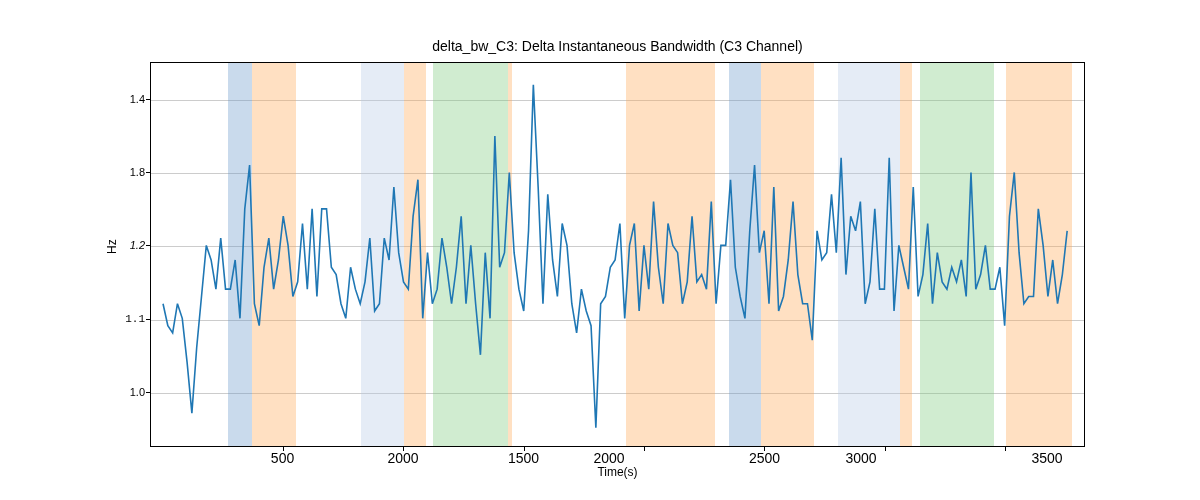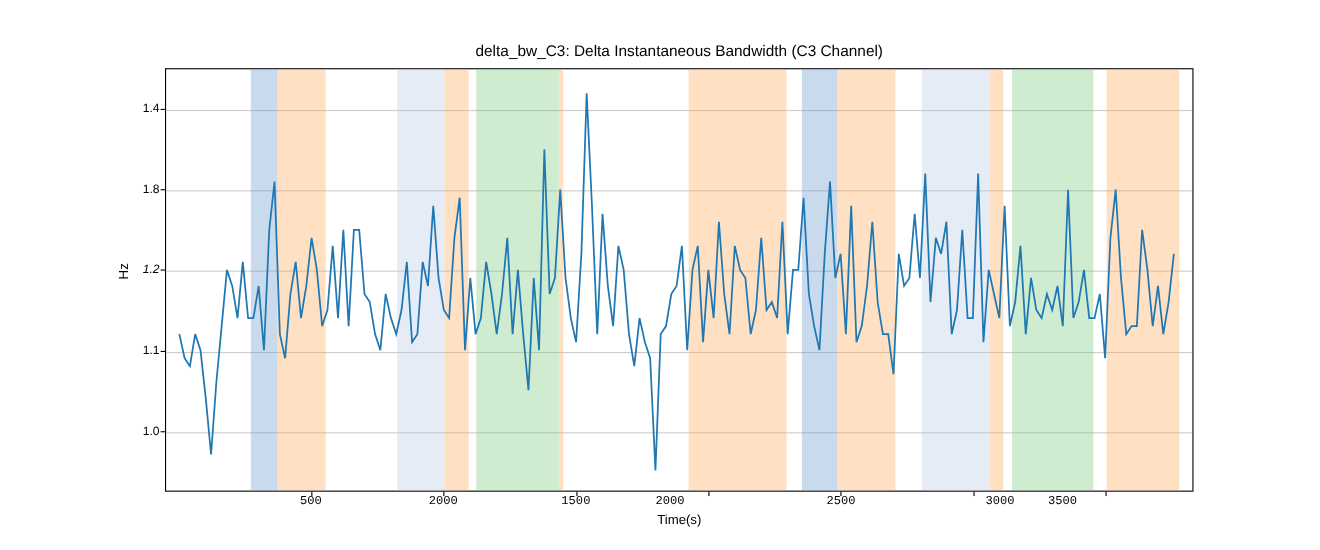--- a/index.html
+++ b/index.html
@@ -58,24 +58,23 @@
   .ytick {
     position: absolute;
     right: 1055px;
     font-size: 11px;
     color: #000;
     transform: translateY(-50%);
   }
   .xtick {
     position: absolute;
     top: 450px;
-    font-size: 11px;
+    font-size: 14px;
     color: #000;
     transform: translateX(-50%);
-    font-family: Liberation Mono, monospace;
   }
   .gridline-h {
     position: absolute;
     left: 0;
     width: 100%;
     height: 1px;
     background: #ccc;
   }
   .band {
     position: absolute;
@@ -131,34 +130,34 @@
       <div class="band band-orange" style="left: 101.211px; width: 43.3763px;"></div>
       <div class="band band-blue" style="left: 77.1134px; width: 24.0979px;"></div>
     <svg class="line" viewBox="0 0 935 385" preserveAspectRatio="none">
       <polyline id="series-line" points="12.05,242.00 16.87,264.00 21.69,271.33 26.51,242.00 31.33,256.67 36.15,300.67 40.97,352.00 45.79,286.00 50.61,234.67 55.43,183.33 60.24,198.00 65.06,227.33 69.88,176.00 74.70,227.33 79.52,227.33 84.34,198.00 89.16,256.67 93.98,146.67 98.80,102.67 103.62,242.00 108.44,264.00 113.26,205.33 118.08,176.00 122.90,227.33 127.72,198.00 132.54,154.00 137.36,183.33 142.18,234.67 147.00,220.00 151.82,161.33 156.64,227.33 161.46,146.67 166.28,234.67 171.10,146.67 175.91,146.67 180.73,205.33 185.55,212.67 190.37,242.00 195.19,256.67 200.01,205.33 204.83,227.33 209.65,242.00 214.47,220.00 219.29,176.00 224.11,249.33 228.93,242.00 233.75,176.00 238.57,198.00 243.39,124.67 248.21,190.67 253.03,220.00 257.85,227.33 262.67,154.00 267.49,117.33 272.31,256.67 277.13,190.67 281.95,242.00 286.77,227.33 291.59,176.00 296.40,205.33 301.22,242.00 306.04,205.33 310.86,154.00 315.68,242.00 320.50,183.33 325.32,242.00 330.14,293.33 334.96,190.67 339.78,256.67 344.60,73.33 349.42,205.33 354.24,190.67 359.06,110.00 363.88,190.67 368.70,227.33 373.52,249.33 378.34,168.67 383.16,22.00 387.98,124.67 392.80,242.00 397.62,132.00 402.44,198.00 407.26,234.67 412.07,161.33 416.89,183.33 421.71,242.00 426.53,271.33 431.35,227.33 436.17,249.33 440.99,264.00 445.81,366.67 450.63,242.00 455.45,234.67 460.27,205.33 465.09,198.00 469.91,161.33 474.73,256.67 479.55,183.33 484.37,161.33 489.19,249.33 494.01,183.33 498.83,227.33 503.65,139.33 508.47,205.33 513.29,242.00 518.11,161.33 522.93,183.33 527.74,190.67 532.56,242.00 537.38,220.00 542.20,154.00 547.02,220.00 551.84,212.67 556.66,227.33 561.48,139.33 566.30,242.00 571.12,183.33 575.94,183.33 580.76,117.33 585.58,205.33 590.40,234.67 595.22,256.67 600.04,168.67 604.86,102.67 609.68,190.67 614.50,168.67 619.32,242.00 624.14,124.67 628.96,249.33 633.78,234.67 638.60,198.00 643.41,139.33 648.23,212.67 653.05,242.00 657.87,242.00 662.69,278.67 667.51,168.67 672.33,198.00 677.15,190.67 681.97,132.00 686.79,190.67 691.61,95.33 696.43,212.67 701.25,154.00 706.07,168.67 710.89,139.33 715.71,242.00 720.53,220.00 725.35,146.67 730.17,227.33 734.99,227.33 739.81,95.33 744.63,249.33 749.45,183.33 754.27,205.33 759.09,227.33 763.90,124.67 768.72,234.67 773.54,212.67 778.36,161.33 783.18,242.00 788.00,190.67 792.82,220.00 797.64,227.33 802.46,205.33 807.28,220.00 812.10,198.00 816.92,234.67 821.74,110.00 826.56,227.33 831.38,212.67 836.20,183.33 841.02,227.33 845.84,227.33 850.66,205.33 855.48,264.00 860.30,154.00 865.12,110.00 869.94,190.67 874.76,242.00 879.57,234.67 884.39,234.67 889.21,146.67 894.03,183.33 898.85,234.67 903.67,198.00 908.49,242.00 913.31,212.67 918.13,168.67 922.95,NaN"></polyline>
     </svg>
   </div>
 </div>
 
 <div class="ytick" style="top: 392px;">1.0</div>
 <div class="tickmark" style="left: 146px; top: 392px; width: 4px; height: 1px;"></div>
-<div class="ytick" style="top: 318.667px;">1.1</div>
+<div class="ytick" style="top: 318.667px; font-family: Liberation Mono, monospace;">1.1</div>
 <div class="tickmark" style="left: 146px; top: 318.667px; width: 4px; height: 1px;"></div>
 <div class="ytick" style="top: 245.333px; font-style: italic;">1.2</div>
 <div class="tickmark" style="left: 146px; top: 245.333px; width: 4px; height: 1px;"></div>
 <div class="ytick" style="top: 172px;">1.8</div>
 <div class="tickmark" style="left: 146px; top: 172px; width: 4px; height: 1px;"></div>
 <div class="ytick" style="top: 98.6667px;">1.4</div>
 <div class="tickmark" style="left: 146px; top: 98.6667px; width: 4px; height: 1px;"></div>
 <div class="xtick" style="left: 282.539px;">500</div>
 <div class="tickmark" style="left: 282.539px; top: 447px; width: 1px; height: 4px;"></div>
 <div class="xtick" style="left: 403.028px;">2000</div>
 <div class="tickmark" style="left: 403.028px; top: 447px; width: 1px; height: 4px;"></div>
 <div class="xtick" style="left: 523.518px;">1500</div>
 <div class="tickmark" style="left: 523.518px; top: 447px; width: 1px; height: 4px;"></div>
 <div class="xtick" style="left: 609px;">2000</div>
 <div class="tickmark" style="left: 644.008px; top: 447px; width: 1px; height: 4px;"></div>
 <div class="xtick" style="left: 764.497px;">2500</div>
 <div class="tickmark" style="left: 764.497px; top: 447px; width: 1px; height: 4px;"></div>
-<div class="xtick" style="left: 909px;">3000</div>
+<div class="xtick" style="left: 861px;">3000</div>
 <div class="tickmark" style="left: 884.987px; top: 447px; width: 1px; height: 4px;"></div>
-<div class="xtick" style="left: 966px;">3500</div>
+<div class="xtick" style="left: 1047px;">3500</div>
 <div class="tickmark" style="left: 1005.48px; top: 447px; width: 1px; height: 4px;"></div>
 
 </body></html>

